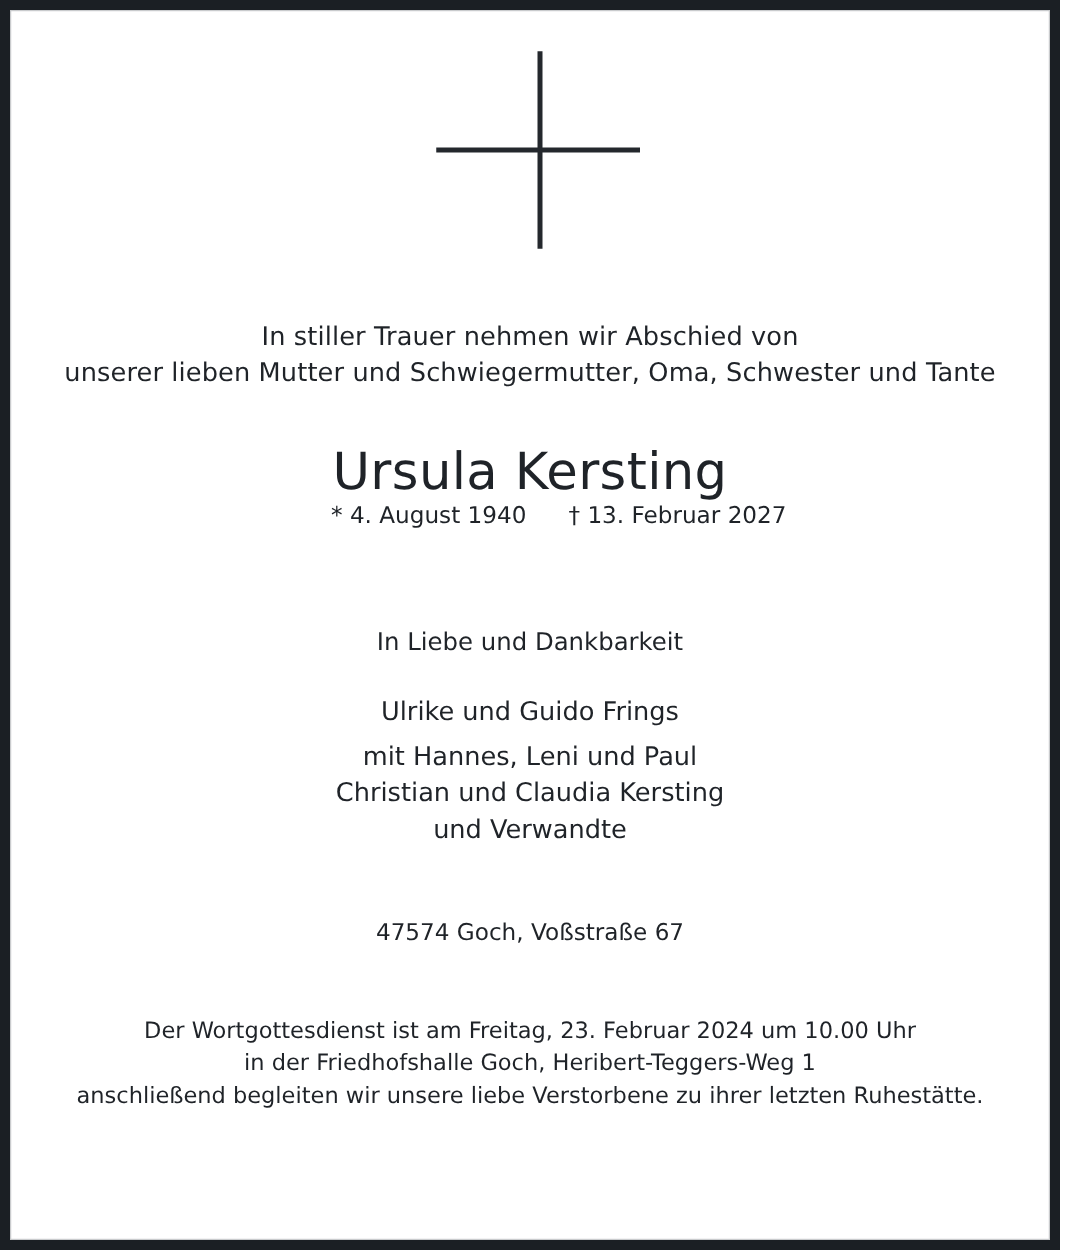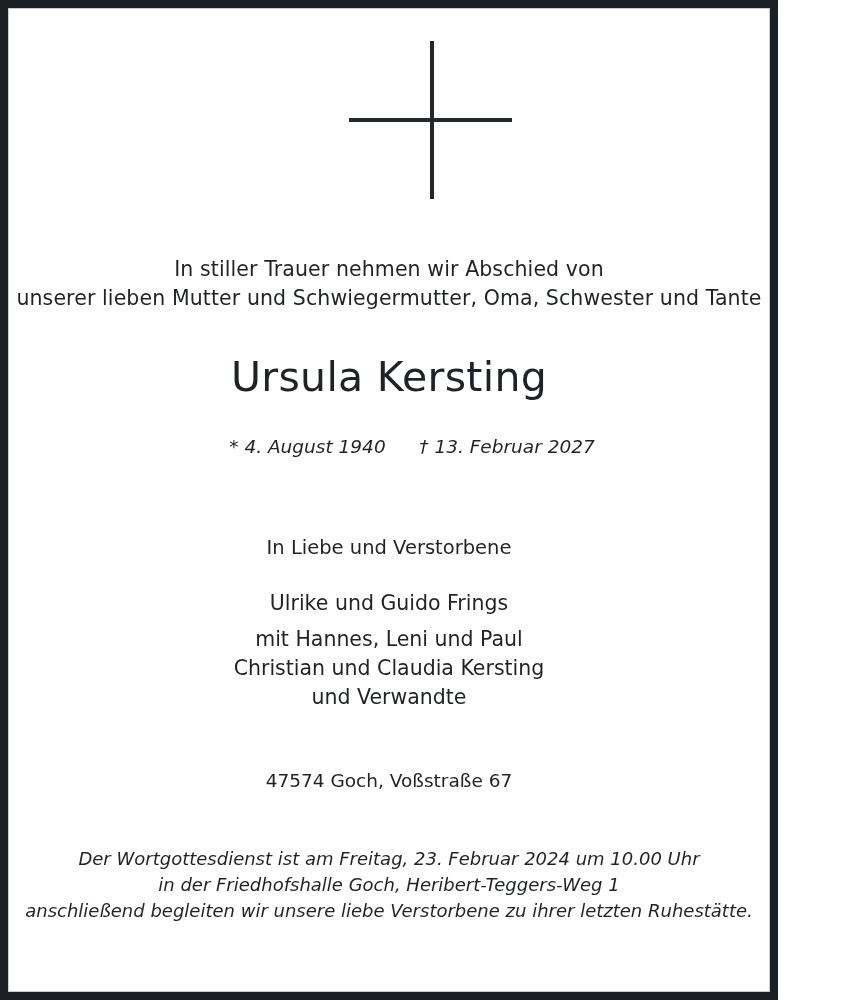--- a/index.html
+++ b/index.html
@@ -10,21 +10,21 @@
   }
 
   body {
     font-family: "DejaVu Sans", "Liberation Sans", sans-serif;
     color: #1f2328;
     -webkit-font-smoothing: antialiased;
   }
 
   .obituary-frame {
     position: relative;
-    width: 778px;
+    width: 848px;
     height: 1000px;
     box-sizing: border-box;
     background: #1b1f24;
     padding: 8px;
     overflow: hidden;
   }
 
   .obituary-card {
     position: relative;
     width: 100%;
@@ -91,24 +91,22 @@
     font-weight: 400;
     letter-spacing: 0.3px;
     text-align: center;
     margin-top: 40px;
   }
 
   .dates-row {
     display: flex;
     justify-content: center;
     align-items: baseline;
-    margin-top: 34px;
     font-size: 18.5px;
     line-height: 24px;
-    font-style: italic;
   }
 
   .date-birth {
     width: 236px;
     text-align: left;
     padding-left: 46px;
     box-sizing: border-box;
     white-space: nowrap;
   }
 
@@ -160,21 +158,20 @@
   .service-block {
     text-align: center;
     font-size: 18px;
     line-height: 26px;
     margin-top: 52px;
   }
 
   .service-line {
     display: block;
     white-space: nowrap;
-    font-style: italic;
   }
 </style>
 </head>
 <body>
 
 <div class="obituary-frame">
   <div class="obituary-card">
 
     <div class="cross-wrap">
       <div class="cross-symbol">
@@ -188,21 +185,21 @@
       <span class="intro-line">unserer lieben Mutter und Schwiegermutter, Oma, Schwester und Tante</span>
     </div>
 
     <div class="deceased-name">Ursula Kersting</div>
 
     <div class="dates-row">
       <span class="date-birth">* 4. August 1940</span>
       <span class="date-death">† 13. Februar 2027</span>
     </div>
 
-    <div class="gratitude-line">In Liebe und Verstorbene</div>
+    <div class="gratitude-line">In Liebe und Dankbarkeit</div>
 
     <div class="family-groups">
       <div class="family-group">
         <span class="family-line">Ulrike und Guido Frings</span>
       </div>
       <div class="family-group">
         <span class="family-line">mit Hannes, Leni und Paul</span>
         <span class="family-line">Christian und Claudia Kersting</span>
       </div>
     </div>

